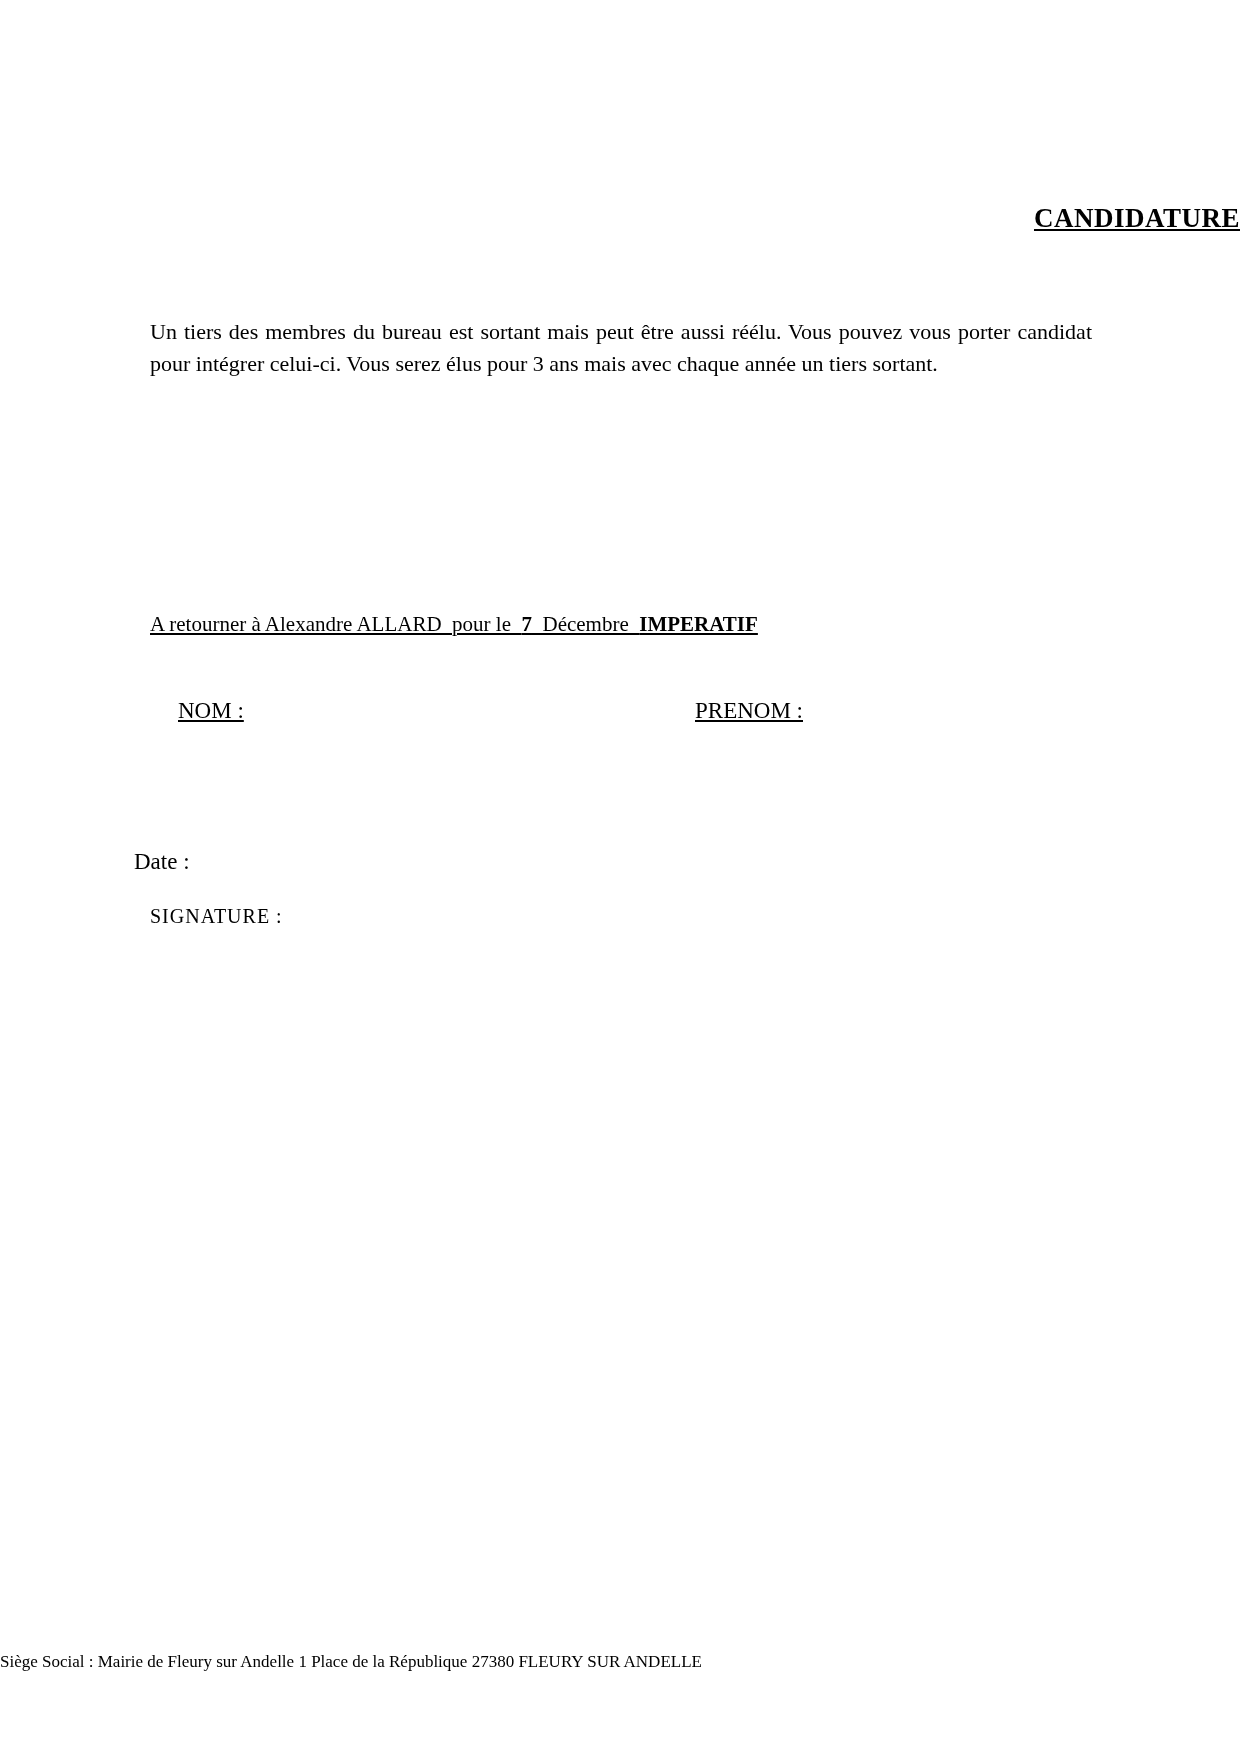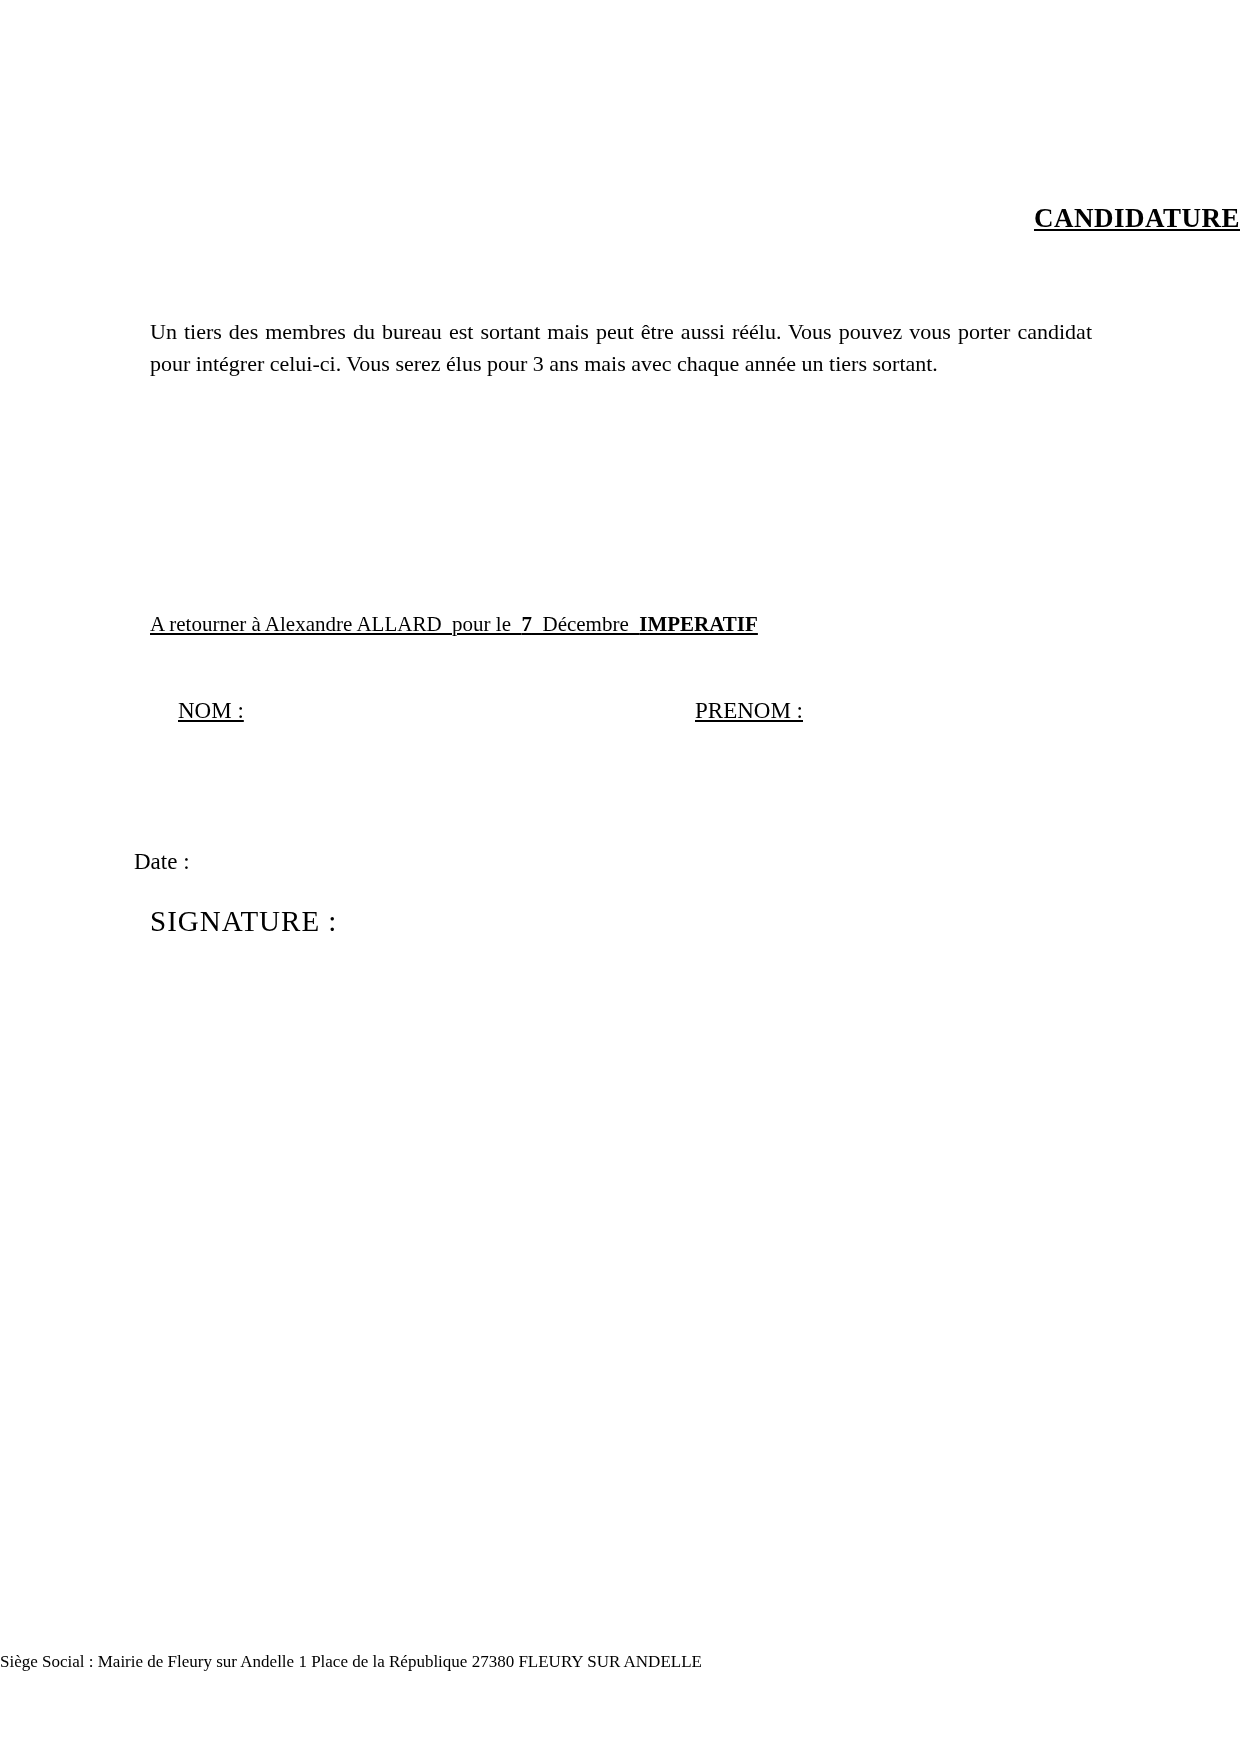--- a/index.html
+++ b/index.html
@@ -63,21 +63,21 @@
   .date-line {
     position: absolute;
     top: 849px;
     left: 134px;
     font-size: 23px;
   }
   .signature-line {
     position: absolute;
     top: 905px;
     left: 150px;
-    font-size: 29px;
+    font-size: 20px;
     letter-spacing: 1px;
   }
   .footer {
     position: absolute;
     top: 1652px;
     left: 0;
     width: 100%;
     text-align: left;
     font-size: 17px;
   }

